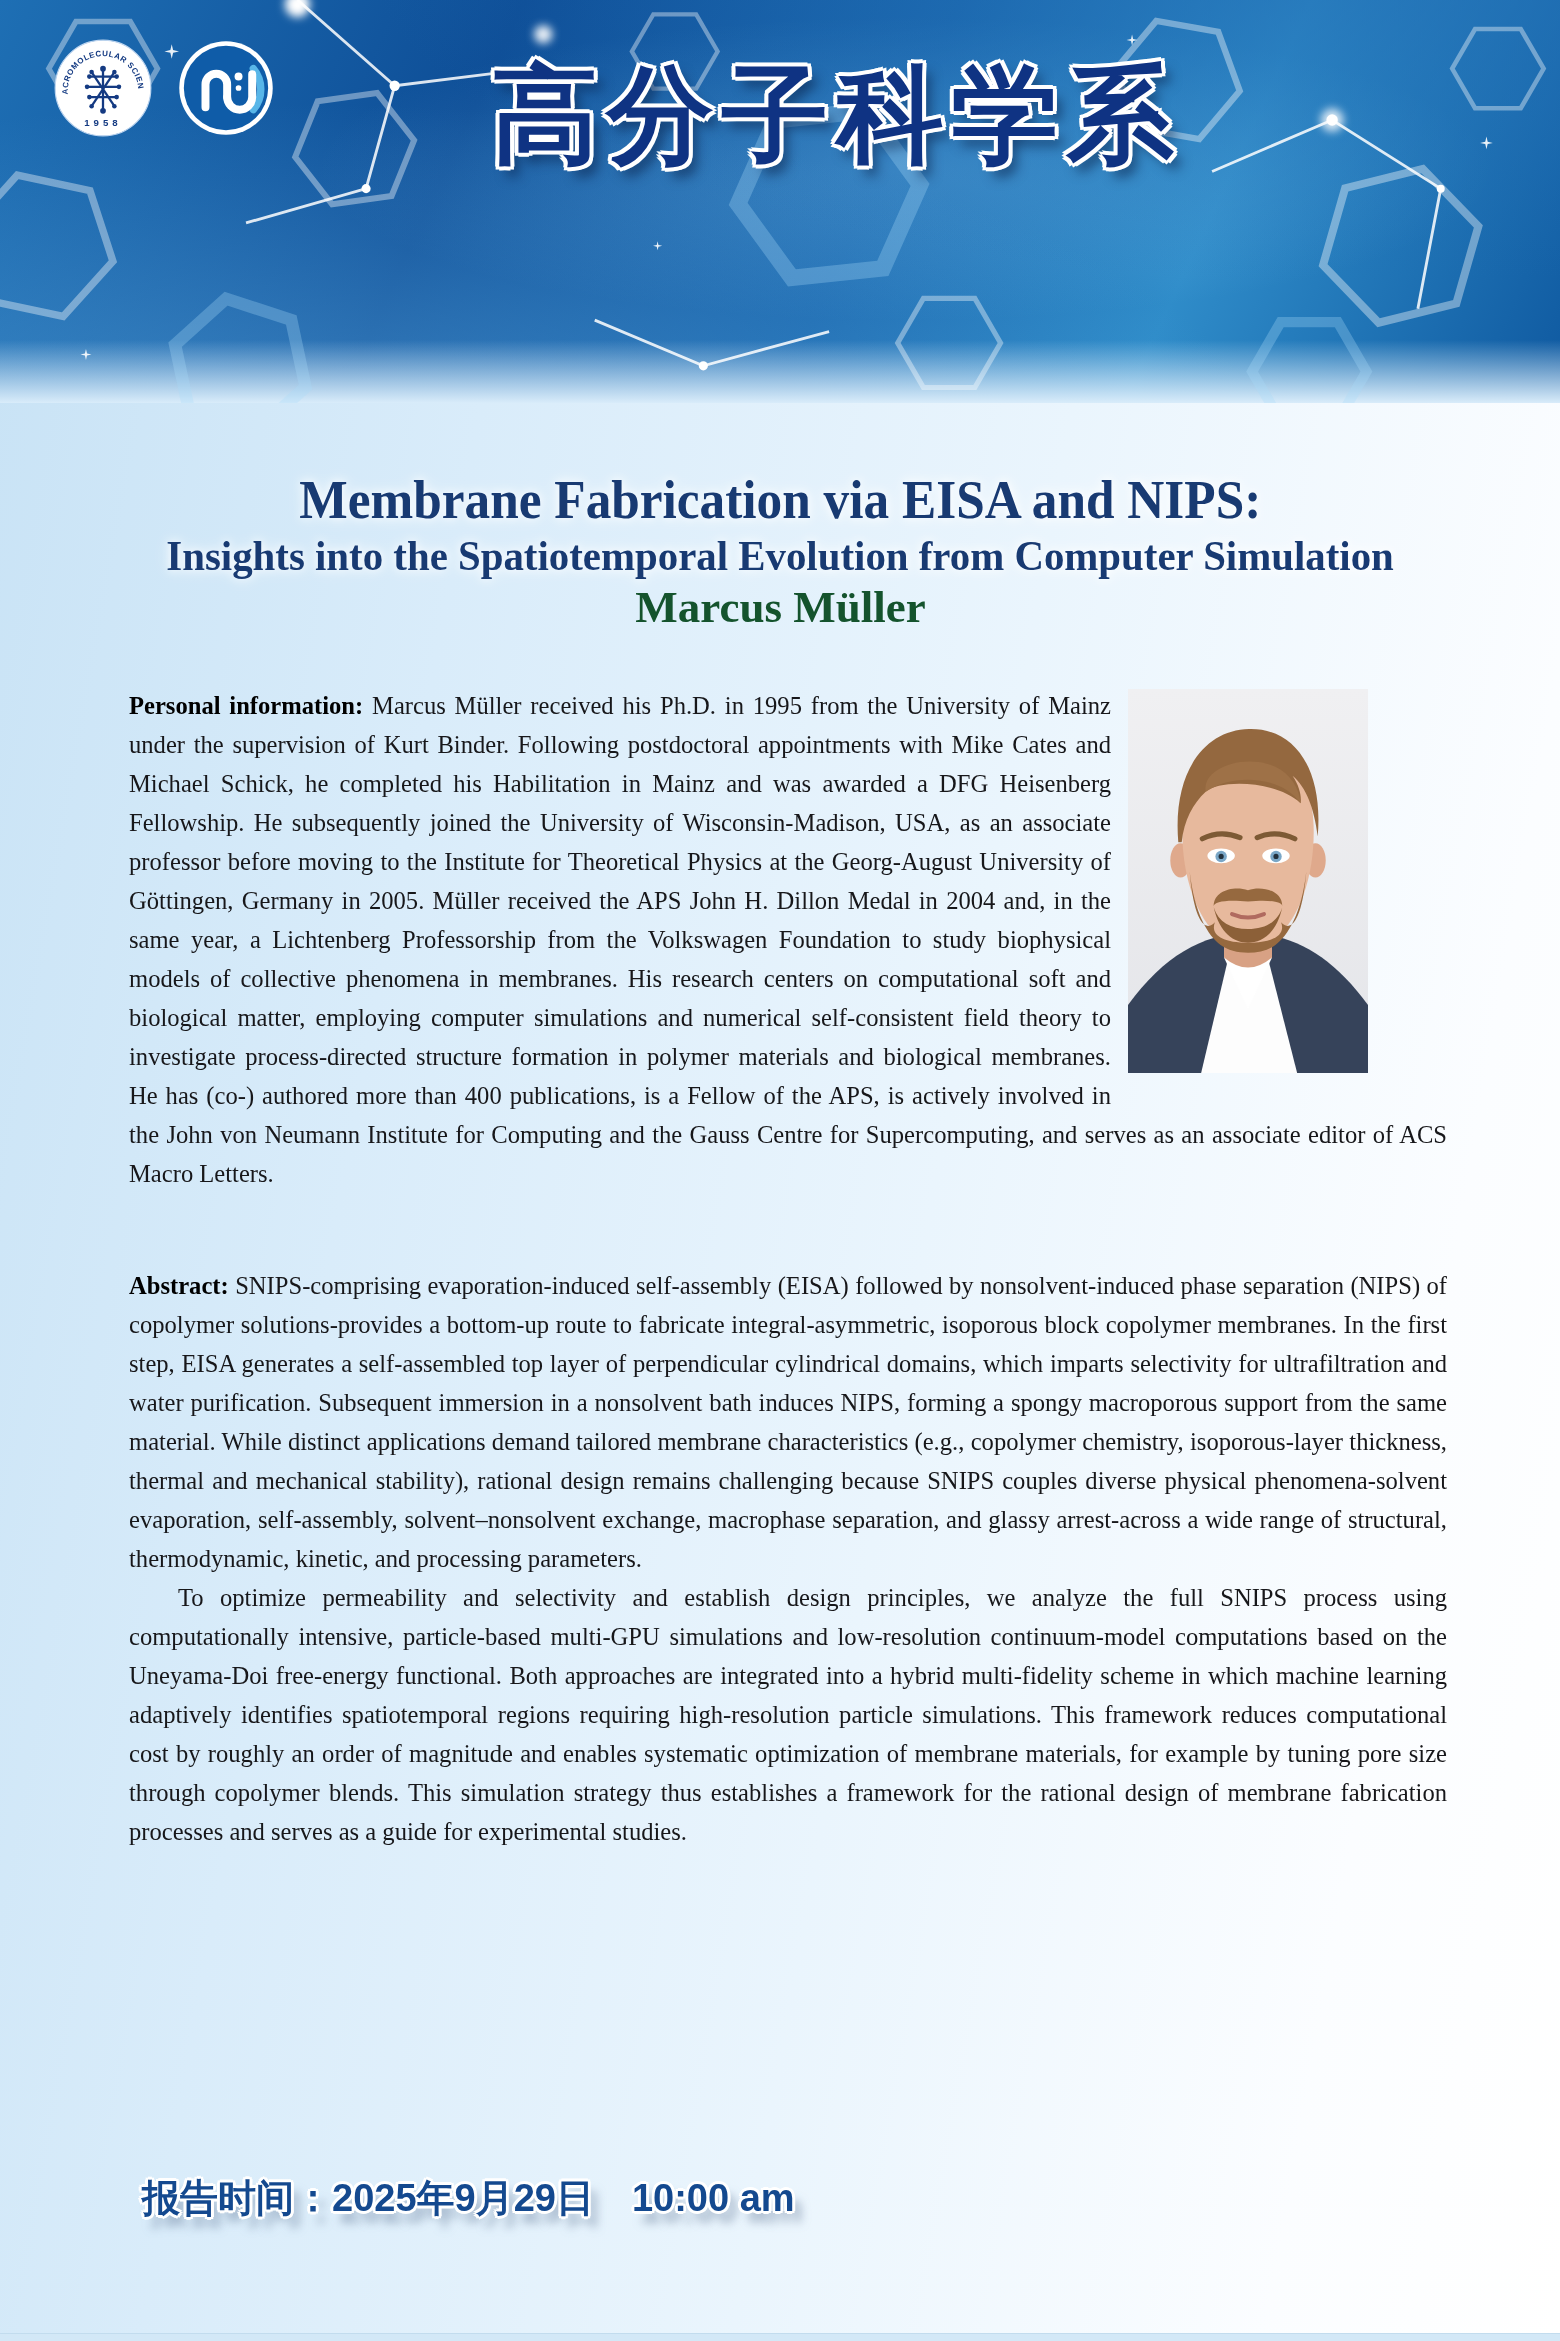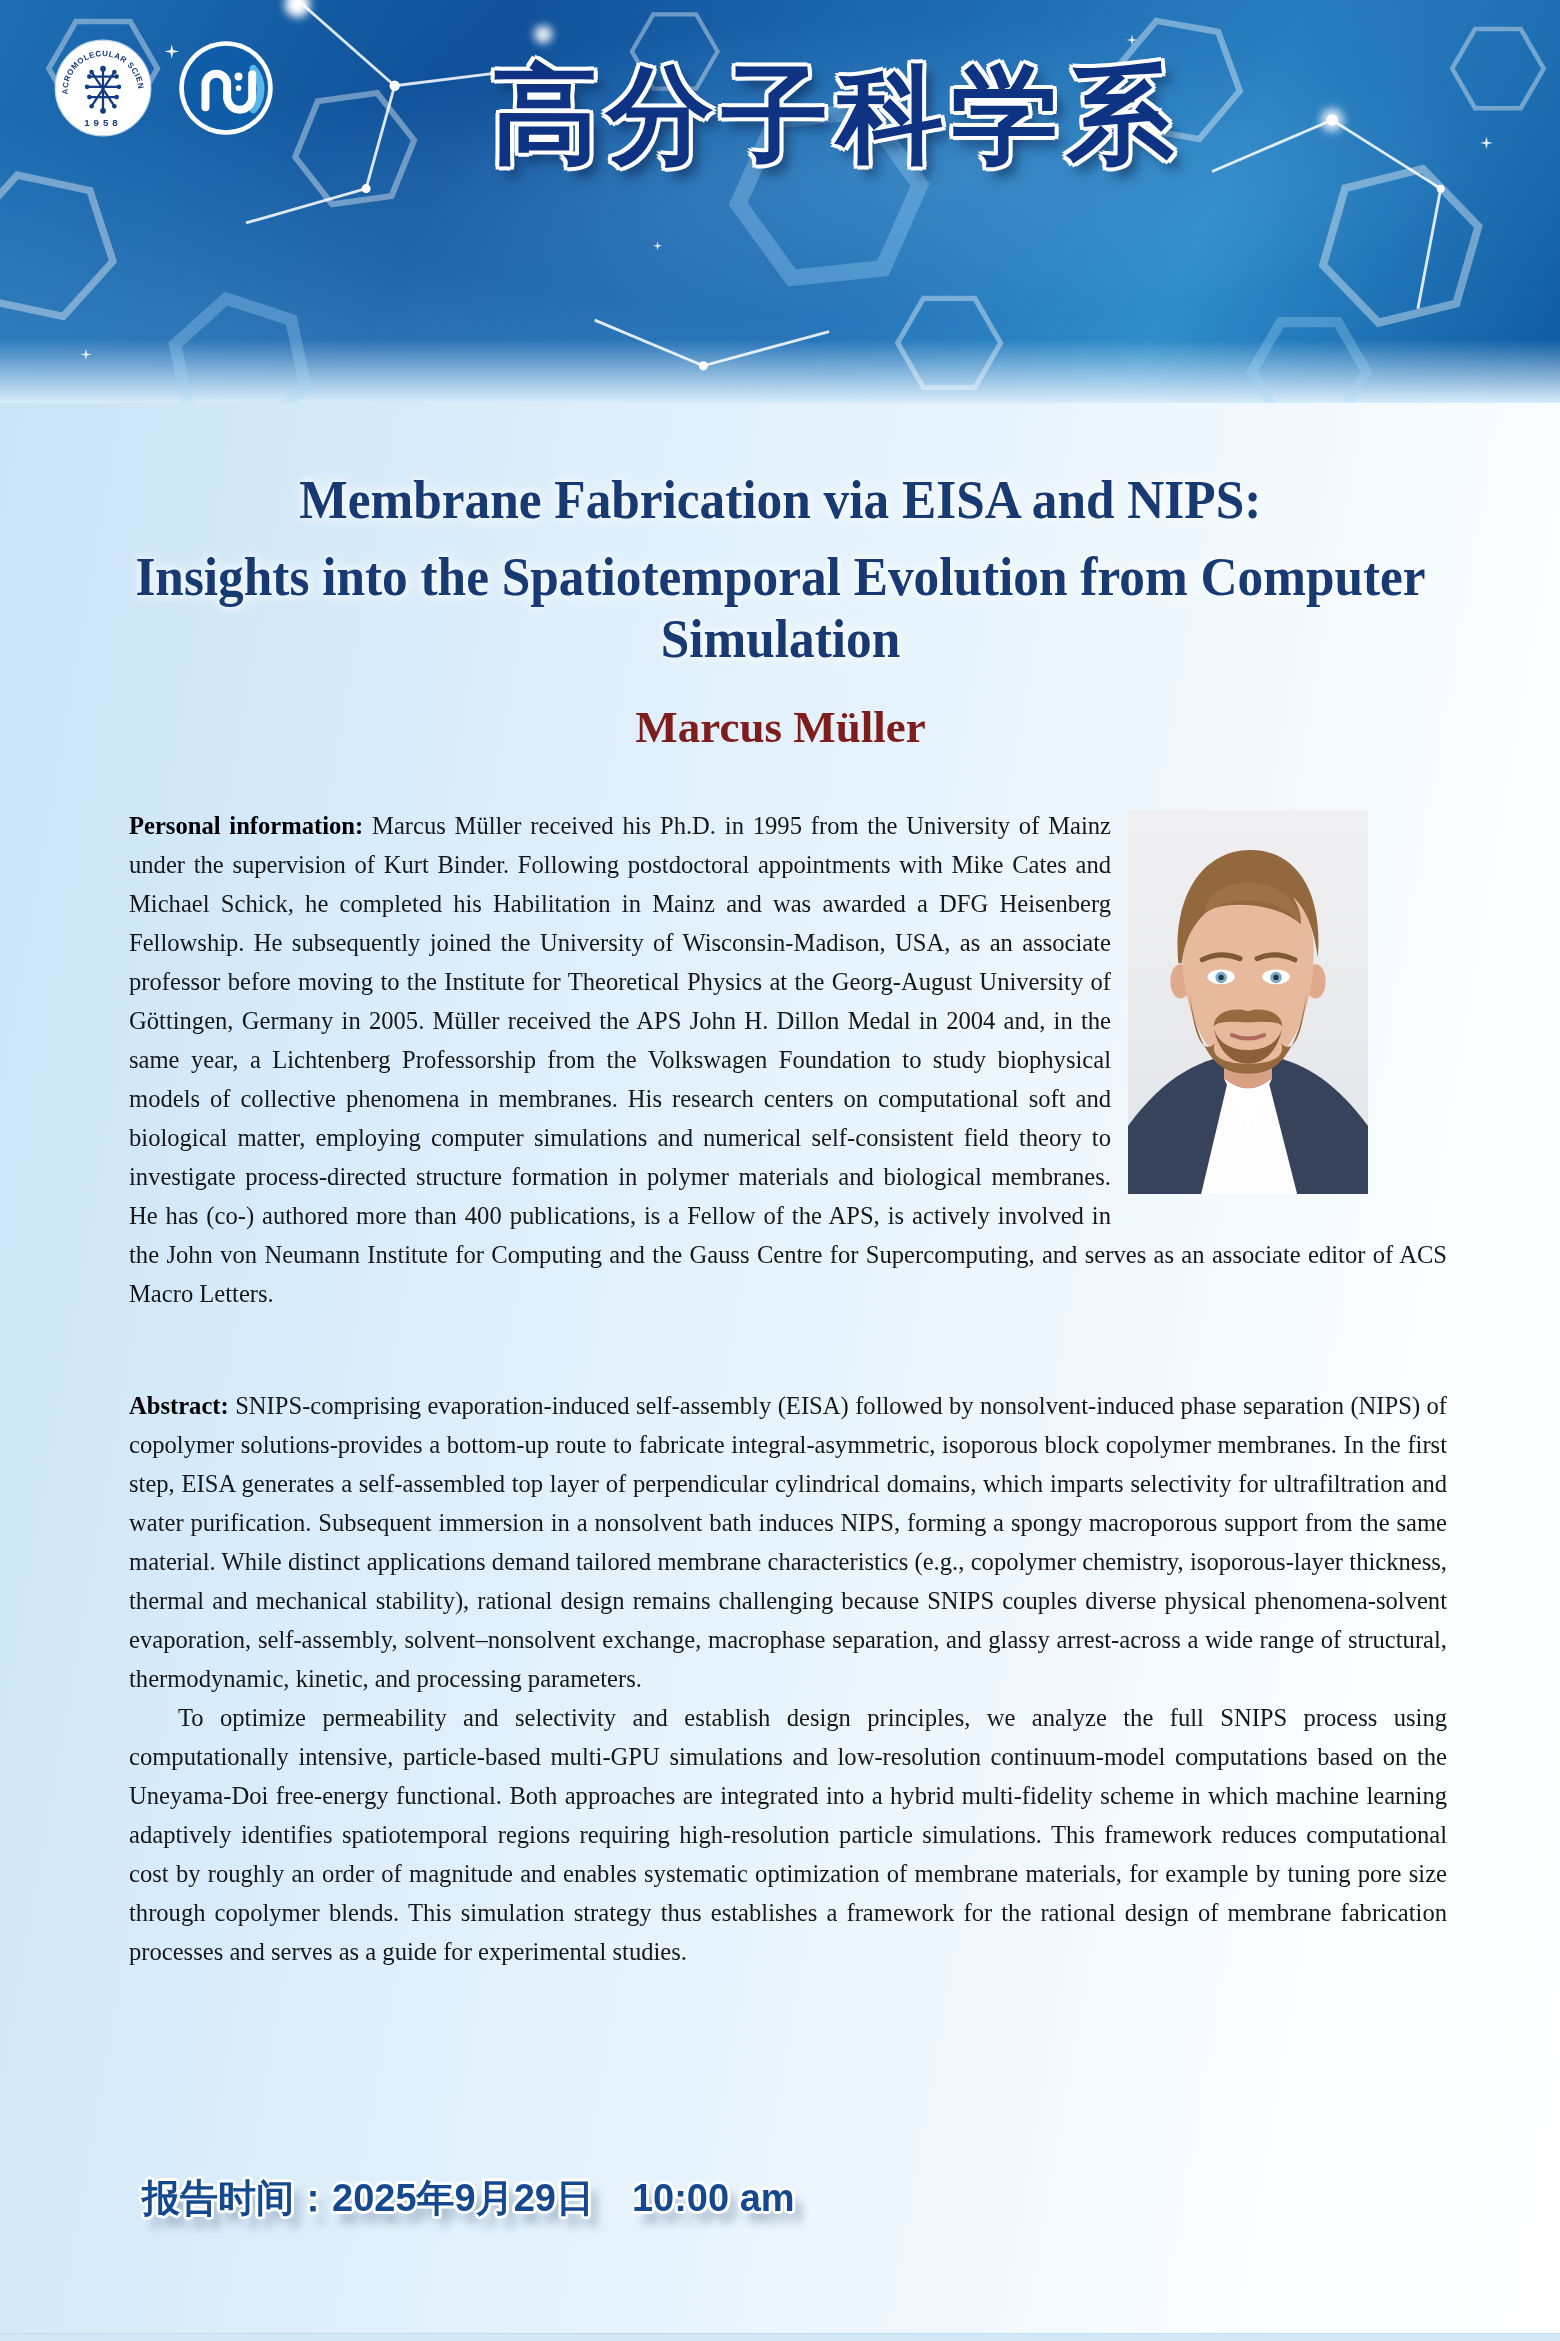--- a/index.html
+++ b/index.html
@@ -25,24 +25,24 @@
     font-family:"Liberation Sans",sans-serif;font-weight:bold;color:#0f3383;padding-left:26px;}
   .head-cn .l1{position:relative;left:43px;padding-top:62px;font-size:107px;line-height:1;letter-spacing:8px;}
   .head-cn .l2{margin-top:37px;font-size:94px;line-height:1;letter-spacing:2.3px;}
   .outline-white{
     text-shadow:-3.4px -3.4px 0 #fff,3.4px -3.4px 0 #fff,-3.4px 3.4px 0 #fff,3.4px 3.4px 0 #fff,
       0 -4px 0 #fff,0 4px 0 #fff,-4px 0 0 #fff,4px 0 0 #fff,
       8px 10.3px 11.4px rgba(8,28,66,.55);}
   
   .title{margin-top:66px;text-align:center;color:#183a72;font-weight:bold;}
   .title .t1{font-size:54px;line-height:1.15;margin-top:32px;}
-  .title .t2{font-size:54px;line-height:1.15;margin-top:15px;}
+  .title .t2{font-size:43px;line-height:1.15;}
   .title span{display:inline-block;transform:scaleX(.95);
     text-shadow:0 0 9.1px rgba(255,255,255,.95),0 0 18.3px rgba(255,255,255,.7);}
-  .speaker{margin-top:31px;text-align:center;color:#7f1d1d;font-weight:bold;font-size:45px;}
+  .speaker{text-align:center;color:#14532d;font-weight:bold;font-size:45px;}
   
   .content{padding:0 114px 0 129px;position:relative;z-index:1;}
   .bio-wrap{margin-top:53px;}
   .portrait{float:right;width:240px;height:384px;margin:3.4px 79px 15px 17px;display:block;}
   p.body-text{font-size:24.6px;line-height:39px;text-align:justify;color:#17171a;margin:0;}
   p.body-text b{color:#000;}
   .abstract{margin-top:73px;}
   .abstract .p2{text-indent:49px;}
   
   .footer{position:absolute;left:142px;right:114px;top:2173px;

